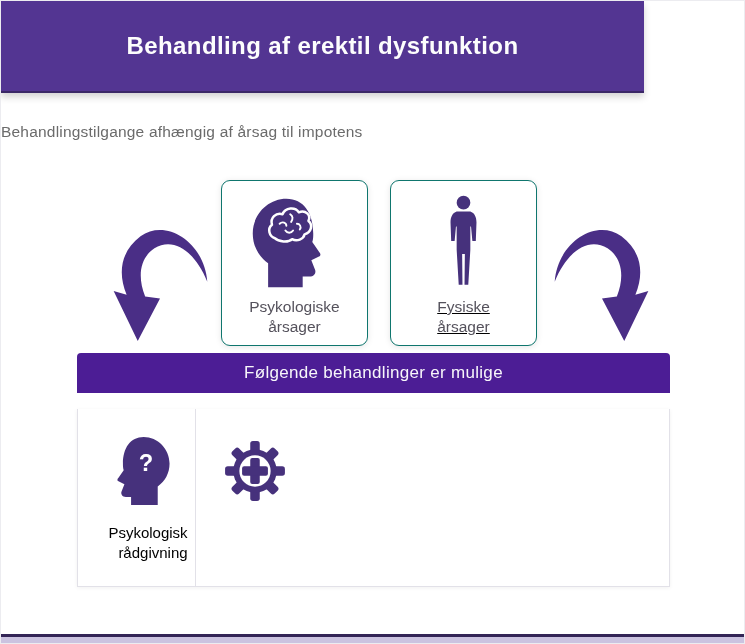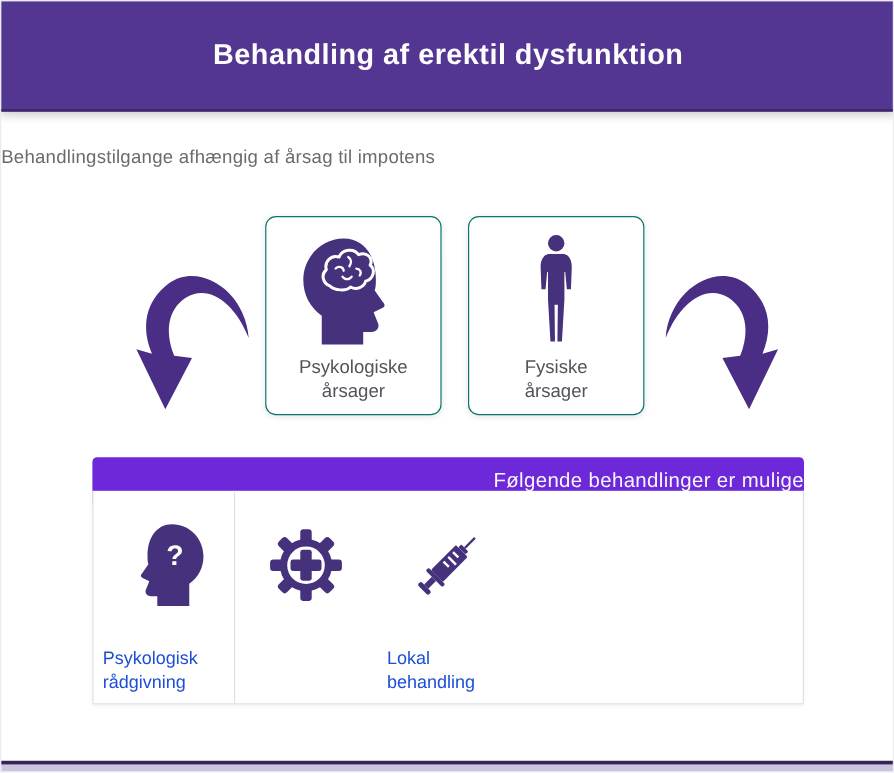--- a/index.html
+++ b/index.html
@@ -3,21 +3,21 @@
 <meta charset="utf-8">
 <style>
   html,body{margin:0;padding:0;background:#fff;}
   body{font-family:"Liberation Sans","DejaVu Sans",sans-serif;}
   .page{
     position:relative;width:745px;height:644px;background:#fff;
     overflow:hidden;box-sizing:border-box;border:1px solid #ececf0;
   }
   
   .header{
-    position:absolute;top:0;left:0;width:745px;height:92px;
+    position:absolute;top:0;left:0;width:643px;height:92px;
     background:#533592;border-bottom:2px solid #3a2766;
     box-shadow:0 4px 7px rgba(0,0,0,.18);
     display:flex;align-items:center;justify-content:center;box-sizing:border-box;
   }
   .header h1{
     margin:0;color:#fdfdfd;font-size:24px;font-weight:700;letter-spacing:.4px;
   }
   
   .subtitle{
     position:absolute;top:122px;left:0;width:745px;
@@ -29,45 +29,45 @@
   .arrow-left{left:108px;}
   .arrow-right{left:550px;transform:scaleX(-1);}
   
   .card{
     position:absolute;top:179px;width:147px;height:166px;background:#fff;
     border:1px solid #0f766e;border-radius:9px;box-sizing:border-box;
     box-shadow:0 1px 6px rgba(0,0,0,.10);
     display:flex;flex-direction:column;align-items:center;
   }
   .card-1{left:220px;}
-  .card-2{left:389px;}
+  .card-2{left:389px;text-decoration:underline;}
   .card-icon{height:104px;display:flex;align-items:center;justify-content:center;margin-top:10px;}
   .card-label{
     width:104px;margin:2px auto 0;text-align:center;color:#55525c;
     font-size:15.5px;line-height:1.3;
   }
   
   .banner{
-    position:absolute;left:76px;top:380px;width:593px;height:40px;
-    background:#6d28d9;border-radius:4px 4px 0 0;
-    display:flex;align-items:center;justify-content:flex-end;box-sizing:border-box;
+    position:absolute;left:76px;top:352px;width:593px;height:40px;
+    background:#4c1d95;border-radius:4px 4px 0 0;
+    display:flex;align-items:center;justify-content:center;box-sizing:border-box;
   }
   .banner span{color:#f7f6fa;font-size:17px;letter-spacing:.3px;}
   
   .tbox{
     position:absolute;left:76px;top:408px;width:593px;height:178px;background:#fff;
     border:1px solid #e2e1e8;border-top:none;box-sizing:border-box;
     display:grid;grid-template-columns:repeat(5,1fr);
     box-shadow:0 1px 4px rgba(0,0,0,.06);
   }
   .cell{display:flex;flex-direction:column;align-items:center;}
   .cell-1{border-right:1px solid #e2e1e8;}
   .t-icon{margin-top:26px;height:72px;display:flex;align-items:center;justify-content:center;}
   .t-label{
-    width:102px;margin-top:32px;text-align:left;color:#1d4ed8;
+    width:102px;margin-top:16px;text-align:right;color:#000000;
     font-size:15px;line-height:1.35;
   }
   
   .footer-bar{
     position:absolute;left:0;bottom:0;width:745px;height:6px;
     background:#cbc3e0;border-top:3px solid #332556;box-sizing:content-box;
   }
 </style>
 </head>
 <body>
@@ -149,36 +149,18 @@
             <circle cx="50" cy="50" r="23" fill="#ffffff"></circle>
             <rect x="43" y="31" width="14" height="38" rx="3"></rect>
             <rect x="31" y="43" width="38" height="14" rx="3"></rect>
           </g>
         </svg>
       </div>
     </div>
 
 
 
-    <div class="cell">
-      <div class="t-icon">
-        <svg width="70" height="70" viewBox="0 0 100 100" xmlns="http://www.w3.org/2000/svg">
-          <g transform="rotate(45 50 50)" fill="#46317c">
-            <rect x="48.6" y="4" width="2.8" height="17"></rect>
-            <rect x="44" y="21" width="12" height="5" rx="1.5"></rect>
-            <rect x="40" y="26" width="20" height="42" rx="2"></rect>
-            <rect x="43.5" y="33" width="9" height="2.8" fill="#ffffff"></rect>
-            <rect x="43.5" y="41" width="13" height="2.8" fill="#ffffff"></rect>
-            <rect x="43.5" y="49" width="9" height="2.8" fill="#ffffff"></rect>
-            <rect x="36" y="68" width="28" height="5" rx="2"></rect>
-            <rect x="46.5" y="73" width="7" height="13"></rect>
-            <rect x="41" y="86" width="18" height="6" rx="2.5"></rect>
-          </g>
-        </svg>
-      </div>
-      <div class="t-label">Lokal behandling</div>
-    </div>
 
   </div>
 
   <div class="footer-bar"></div>
 
 </div>
 
 </body></html>

